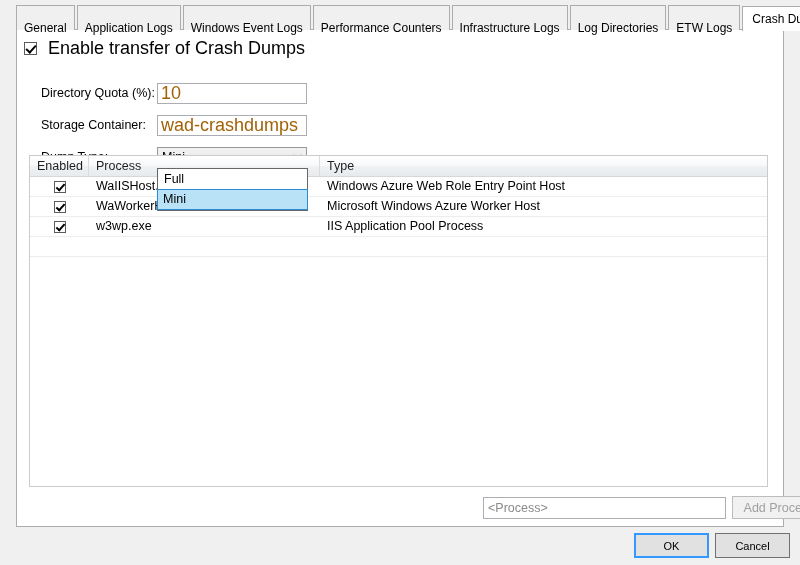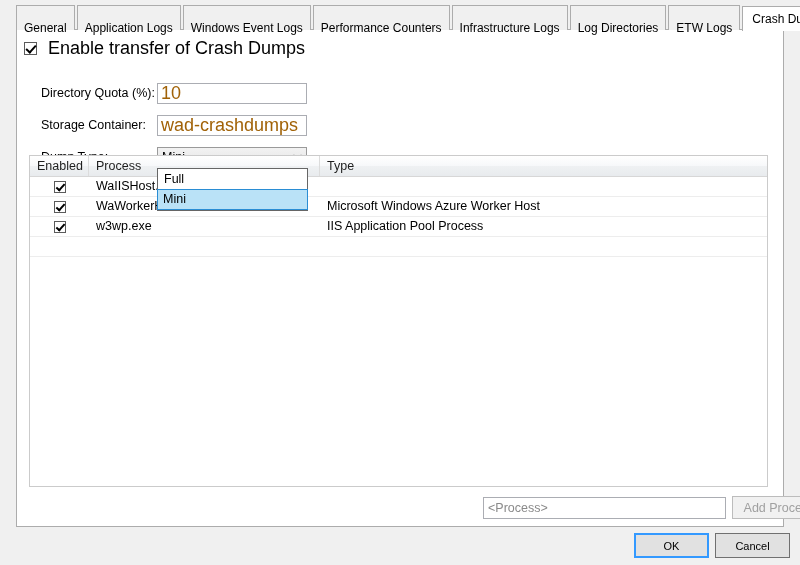--- a/index.html
+++ b/index.html
@@ -376,20 +376,21 @@
       <div class="grid-hcell col-enabled">Enabled</div>
       <div class="grid-hcell col-process">Process</div>
       <div class="grid-hcell col-name">Type</div>
     </div>
 
     <div class="grid-row">
       <div class="grid-cell cell-enabled">
         <span class="wincheck checked"></span>
       </div>
       <div class="grid-cell col-process">WaIISHost.exe</div>
+      <div class="grid-cell col-name">Windows Azure Web Role Entry Point Host</div>
     </div>
 
     <div class="grid-row">
       <div class="grid-cell cell-enabled">
         <span class="wincheck checked"></span>
       </div>
       <div class="grid-cell col-process">WaWorkerHost.exe</div>
       <div class="grid-cell col-name">Microsoft Windows Azure Worker Host</div>
     </div>
 

